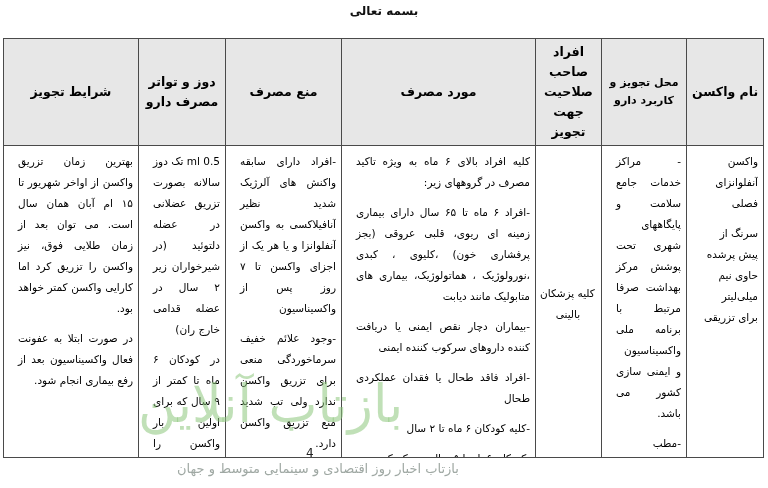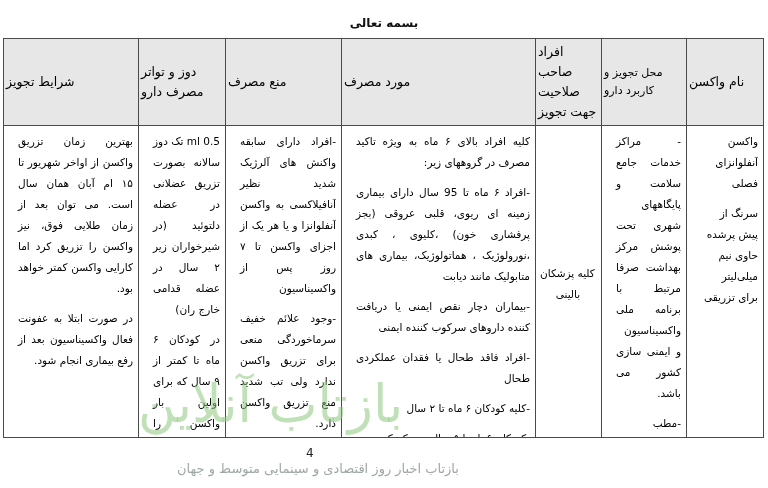--- a/index.html
+++ b/index.html
@@ -4,38 +4,38 @@
 <style>
   * { box-sizing: border-box; margin: 0; padding: 0; }
   html, body { width: 768px; height: 488px; }
   body {
     font-family: "DejaVu Sans", sans-serif;
     background: #ffffff;
     position: relative;
     overflow: hidden;
     direction: rtl;
   }
-  .titles { text-align: center; padding-top: 16px; }
+  .titles { text-align: center; padding-top: 4px; }
   .bismillah { font-size: 12px; font-weight: bold; color: #111; }
   .doc-title { font-size: 13.5px; font-weight: bold; color: #111; margin-top: 2px; }
 
   table.guide {
     position: absolute;
     top: 38px;
     right: 4px;
     width: 760px;
     border-collapse: collapse;
     table-layout: fixed;
   }
   .guide th, .guide td { border: 1px solid #4a4a4a; }
   .guide th {
     background: #e7e7e7;
     font-size: 12.5px;
-    font-weight: normal;
-    text-align: left;
+    font-weight: bold;
+    text-align: center;
     vertical-align: middle;
     line-height: 1.6;
     padding: 3px 2px;
     height: 80px;
     color: #000;
   }
   .guide th.th-small { font-size: 11px; }
   .guide td {
     vertical-align: top;
     padding: 5px 5px 0 4px;
@@ -132,21 +132,21 @@
           </div>
         </td>
         <td>
           <div class="cin cell-mid">
             <p>کلیه پزشکان بالینی</p>
           </div>
         </td>
         <td>
           <div class="cin">
             <p>کلیه افراد بالای ۶ ماه به ویژه تاکید مصرف در گروههای زیر:</p>
-            <p>-افراد ۶ ماه تا 95 سال دارای بیماری زمینه ای ریوی،  قلبی عروقی (بجز پرفشاری خون) ،کلیوی ، کبدی ،نورولوژیک ، هماتولوژیک، بیماری های متابولیک مانند  دیابت</p>
+            <p>-افراد ۶ ماه تا ۶۵ سال دارای بیماری زمینه ای ریوی،  قلبی عروقی (بجز پرفشاری خون) ،کلیوی ، کبدی ،نورولوژیک ، هماتولوژیک، بیماری های متابولیک مانند  دیابت</p>
             <p>-بیماران دچار نقص ایمنی یا دریافت کننده داروهای سرکوب کننده ایمنی</p>
             <p>-افراد فاقد طحال یا فقدان عملکردی طحال</p>
             <p>-کلیه کودکان ۶ ماه تا ۲ سال</p>
             <p>-کودکان ۶ماه تا ۵ سال مهد کودکی</p>
           </div>
         </td>
         <td>
           <div class="cin">
             <p>-افراد دارای سابقه واکنش های آلرژیک شدید نظیر آنافیلاکسی به واکسن آنفلوانزا و یا هر یک از اجزای واکسن تا ۷ روز پس از واکسیناسیون</p>
             <p>-وجود علائم خفیف سرماخوردگی منعی برای تزریق واکسن ندارد ولی تب شدید منع تزریق واکسن دارد.</p>

